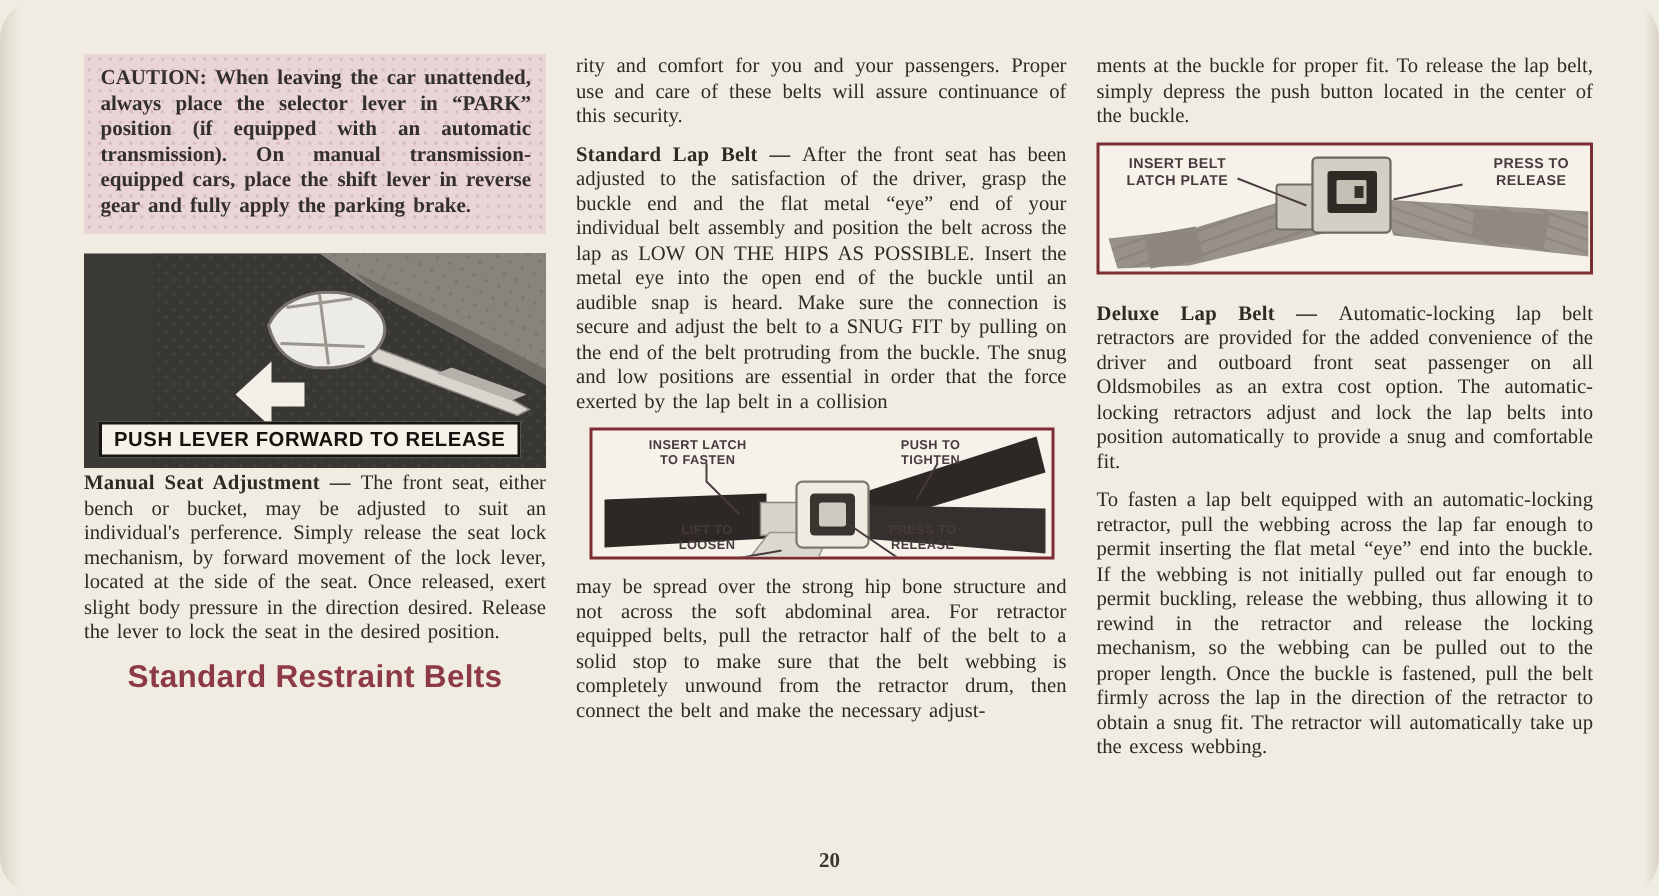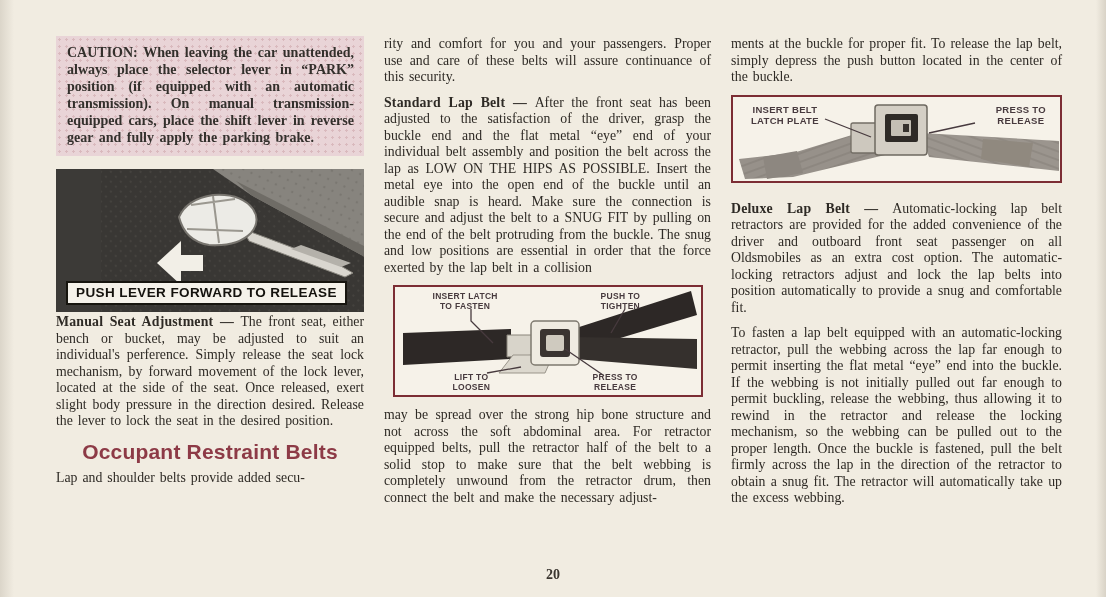--- a/index.html
+++ b/index.html
@@ -14,20 +14,21 @@
   .page {
     width: 1106px; height: 597px;
     padding: 36px 44px 0 56px;
     display: flex;
     justify-content: space-between;
     position: relative;
     background:
       linear-gradient(90deg, rgba(120,110,95,.18) 0, rgba(0,0,0,0) 14px),
       linear-gradient(270deg, rgba(120,110,95,.20) 0, rgba(0,0,0,0) 10px),
       #f1ece1;
+    border-radius: 26px;
   }
   .col { text-align: justify; }
   .col1 { width: 308px; }
   .col2 { width: 327px; }
   .col3 { width: 331px; }
   p.body {
     font-size: 13.8px;
     line-height: 16.5px;
     word-spacing: 1.5px;
     margin-bottom: 9px;
@@ -78,21 +79,21 @@
     color: #14120d;
     white-space: nowrap;
   }
   
   .fig-frame {
     border: 2.5px solid #7c2d34;
     background: #f6f2e9;
     position: relative;
     overflow: hidden;
   }
-  .fig-mid { width: 310px; height: 112px; margin: 8px auto 10px auto; }
+  .fig-mid { width: 310px; height: 88px; margin: 8px auto 10px auto; }
   .fig-right { width: 331px; height: 88px; margin: 6px 0 18px 0; }
   .fig-label {
     position: absolute;
     font-family: "Liberation Sans", sans-serif;
     font-weight: bold;
     font-size: 8.5px;
     line-height: 10px;
     letter-spacing: .3px;
     color: #473a3e;
     text-align: center;
@@ -139,22 +140,21 @@
         <polygon points="190,80 240,98 250,94 200,76" fill="#b4b1aa"></polygon>
         <path d="M78,48 Q86,30 112,26 Q140,24 152,40 Q160,52 150,64 Q136,78 108,76 Q84,72 78,48 Z" fill="#ecebe6" stroke="#77746e" stroke-width="2"></path>
         <path d="M90,36 L134,30 M86,60 L142,62 M112,27 L118,74" stroke="#9a978f" stroke-width="2" fill="none"></path>
         <polygon points="56,94 80,72 80,86 102,86 102,102 80,102 80,116" fill="#f2efe7"></polygon>
       </svg>
       <div class="photo-caption">PUSH LEVER FORWARD TO RELEASE</div>
     </div>
 
     <p class="body"><b>Manual Seat Adjustment — </b><span>The front seat, either bench or bucket, may be adjusted to suit an individual's perference. Simply release the seat lock mechanism, by forward movement of the lock lever, located at the side of the seat. Once released, exert slight body pressure in the direction desired. Release the lever to lock the seat in the desired position.</span></p>
 
-    <h2 class="red-head">Occupant Restraint Belts</h2>
-    <p class="body">Lap and shoulder belts provide added secu-</p>
+    <h2 class="red-head">Standard Restraint Belts</h2>
   </div>
 
   <div class="col col2">
     <p class="body">rity and comfort for you and your passengers. Proper use and care of these belts will assure continuance of this security.</p>
     <p class="body"><b>Standard Lap Belt — </b><span>After the front seat has been adjusted to the satisfaction of the driver, grasp the buckle end and the flat metal “eye” end of your individual belt assembly and position the belt across the lap as LOW ON THE HIPS AS POSSIBLE. Insert the metal eye into the open end of the buckle until an audible snap is heard. Make sure the connection is secure and adjust the belt to a SNUG FIT by pulling on the end of the belt protruding from the buckle. The snug and low positions are essential in order that the force exerted by the lap belt in a collision</span></p>
 
     <div class="fig-frame fig-mid">
       <svg width="305" height="107" viewBox="0 0 305 107">
 
         <polygon points="8,46 116,42 116,72 8,78" fill="#2d2826"></polygon>

